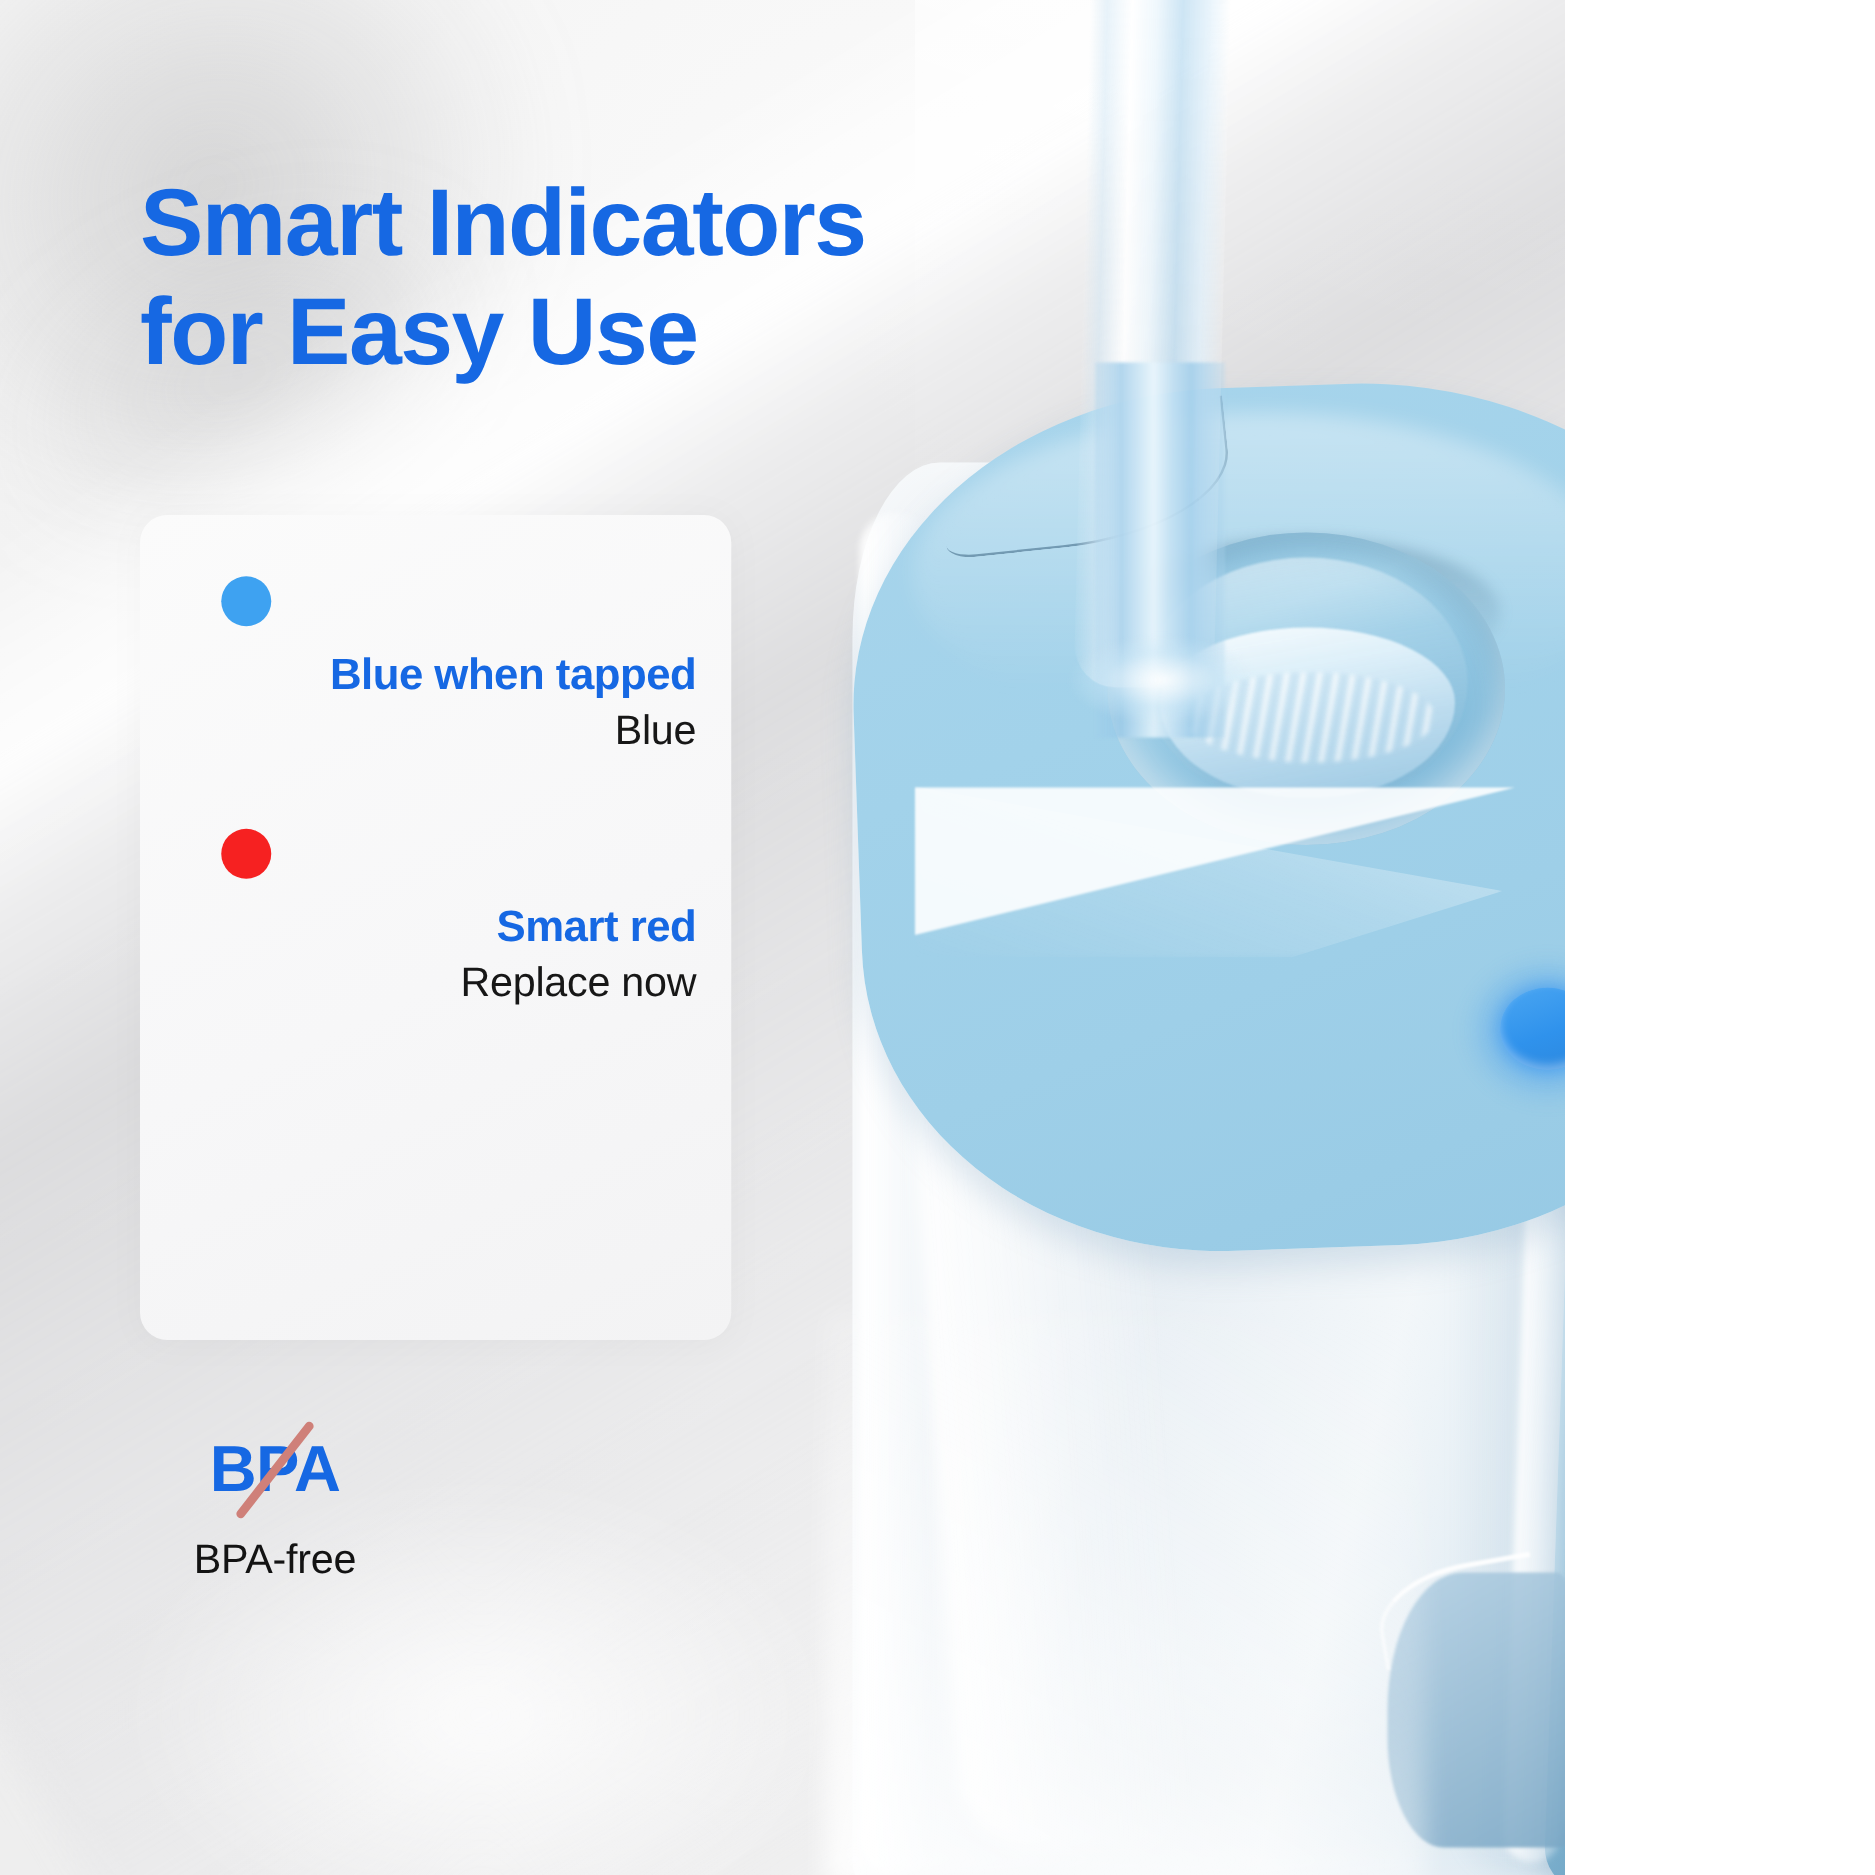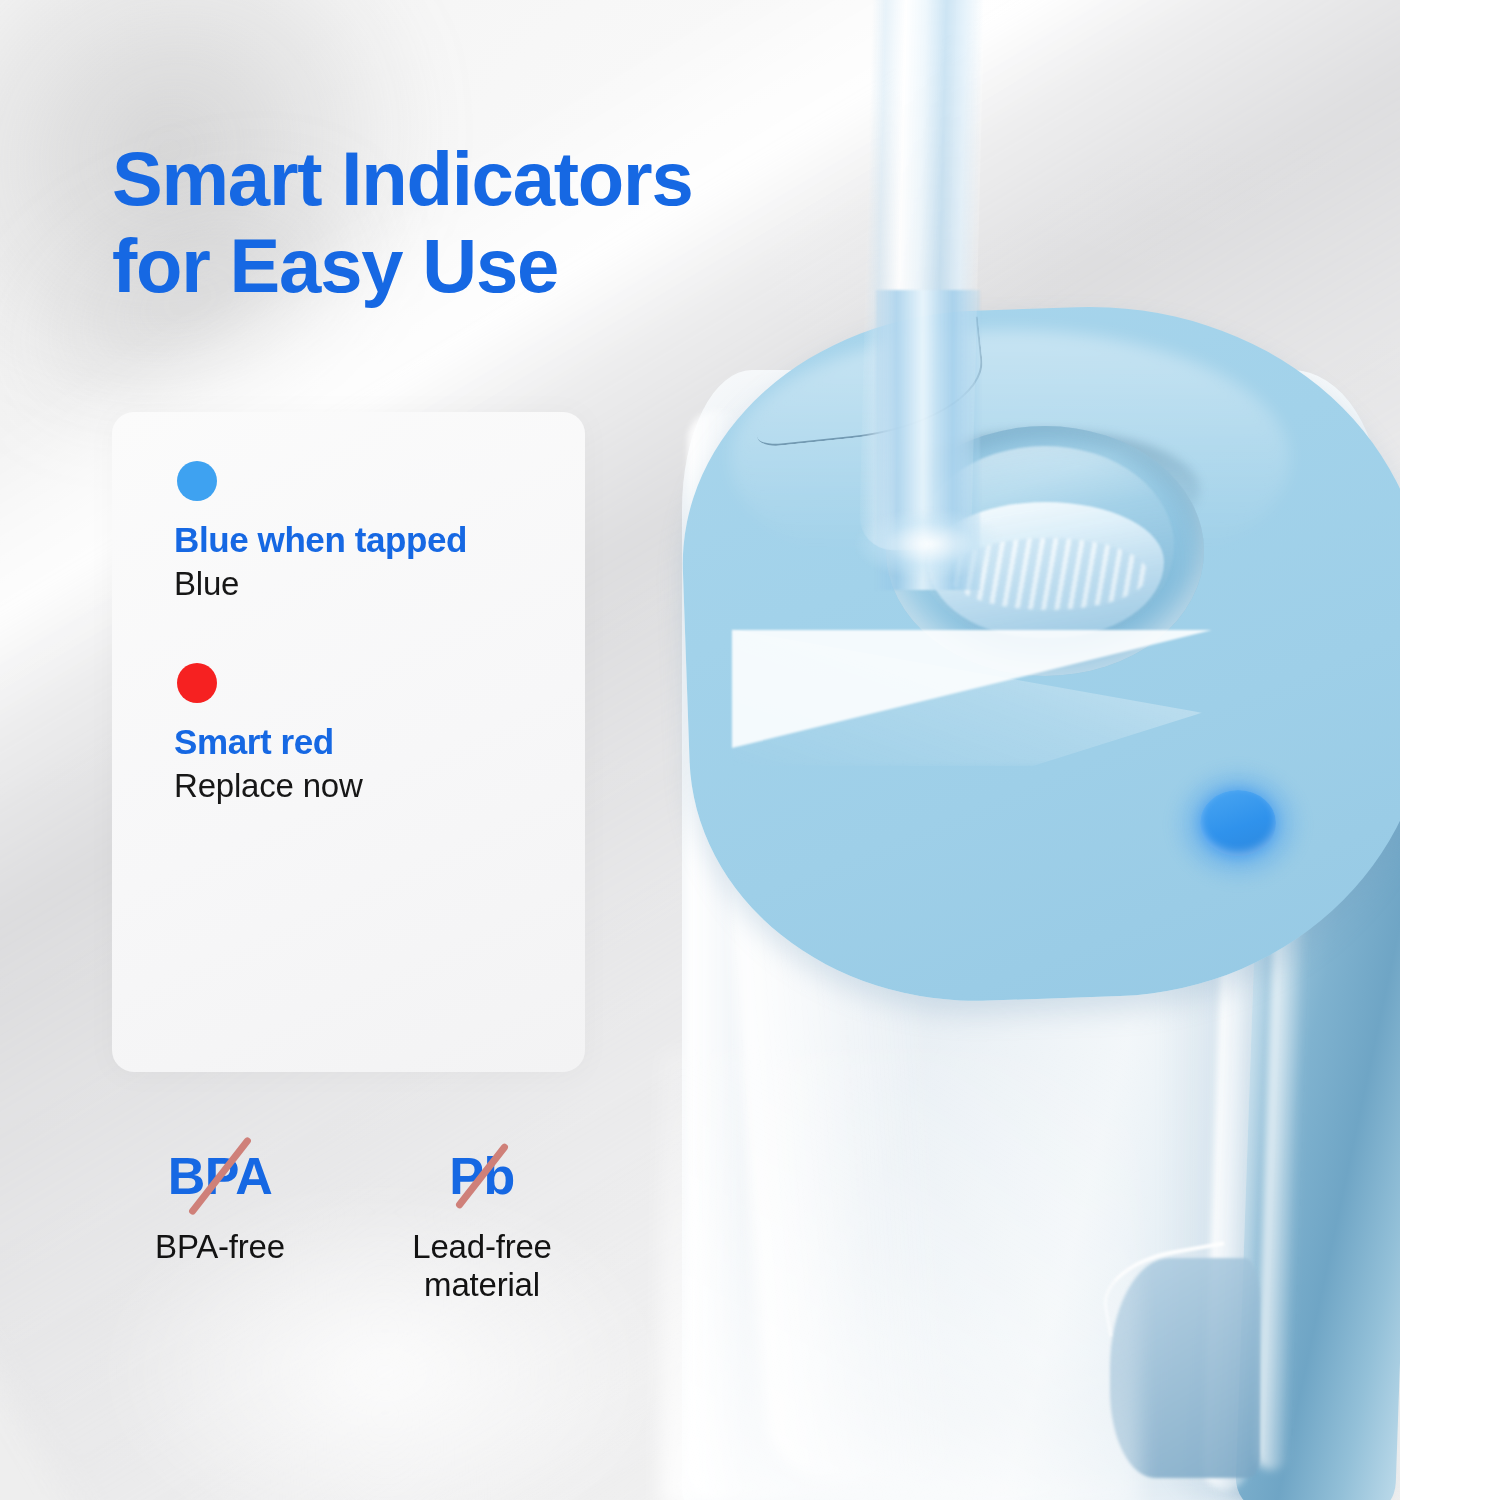--- a/index.html
+++ b/index.html
@@ -8,21 +8,21 @@
   }
   body {
     width: 1500px;
     height: 1500px;
     font-family: "Liberation Sans", sans-serif;
     overflow: hidden;
   }
 
   #stage {
     position: relative;
-    width: 1400px;
+    width: 1252px;
     height: 1500px;
     background: #bef264;
     overflow: hidden;
   }
 
   
   .bg-base {
     position: absolute;
     inset: 0;
     background:
@@ -110,21 +110,21 @@
     border-radius: 22px;
     box-shadow: 0 2px 26px rgba(120,120,125,0.055);
   }
   .card-inner {
     position: absolute;
     left: 62px;
     top: 46px;
     right: 28px;
   }
 
-  .indicator-row { position: relative; }
+  .indicator-row { position: relative; text-align: right; }
   .indicator-row + .indicator-row { margin-top: 56px; }
 
   .dot-wrap {
     position: relative;
     width: 46px;
     height: 46px;
     margin-bottom: 16px;
   }
   .dot {
     position: absolute;
@@ -670,23 +670,16 @@
   <div class="badges">
 
     <div class="badge">
       <div class="badge-mark">
         <span>BPA</span>
         <span class="slash"></span>
       </div>
       <div class="badge-label">BPA-free</div>
     </div>
 
-    <div class="badge">
-      <div class="badge-mark pb">
-        <span>Pb</span>
-        <span class="slash"></span>
-      </div>
-      <div class="badge-label">Lead-free material</div>
-    </div>
 
   </div>
 
 </div>
 
 </body></html>

